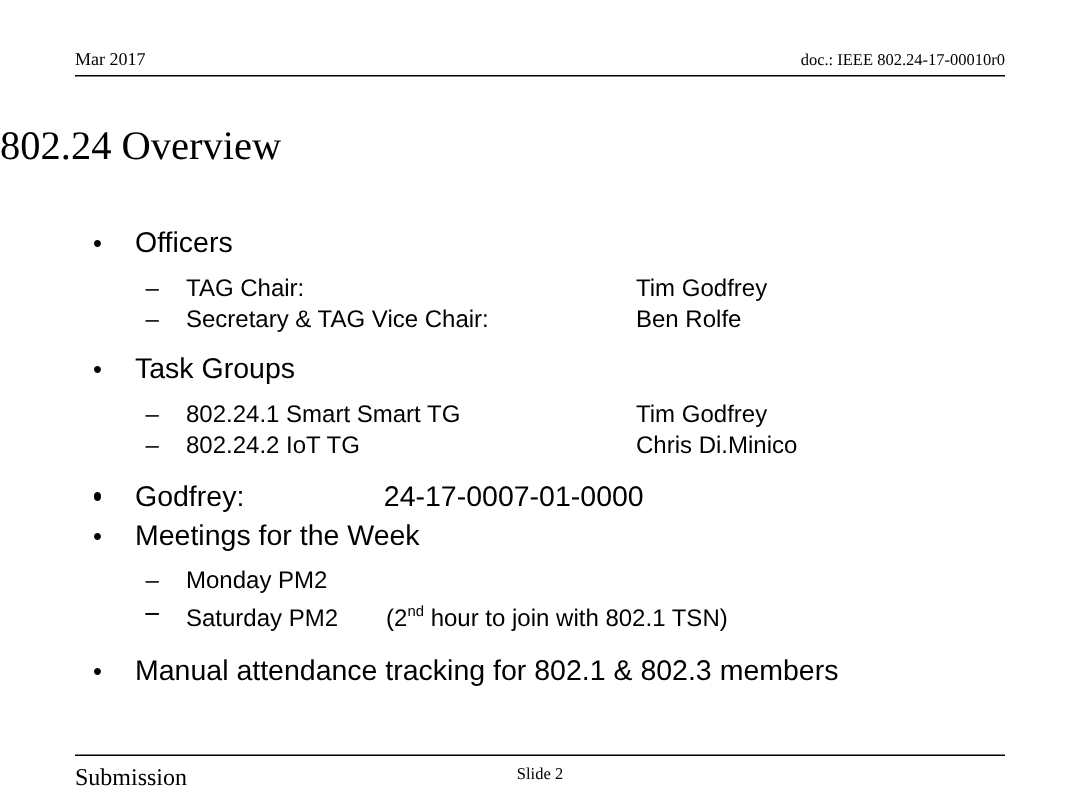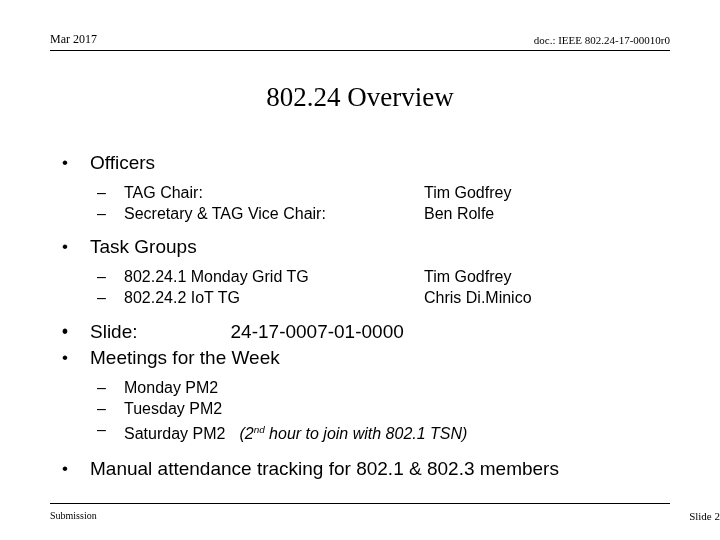--- a/index.html
+++ b/index.html
@@ -54,21 +54,20 @@
     height: 0;
     border-top: 1px solid #000;
   }
 
   
   .title {
     position: absolute;
     left: 0;
     top: 82px;
     width: 720px;
-    text-align: center;
     font-family: "Liberation Serif", serif;
     font-size: 27px;
     color: #000;
   }
 
   
   .body {
     position: absolute;
     left: 52px;
     top: 150px;
@@ -115,47 +114,46 @@
 
   .agenda-val {
     display: inline-block;
     margin-left: 93px;
   }
   sup {
     font-size: 0.62em;
     vertical-align: super;
   }
   .paren {
-    margin-left: 14px;
-    font-style: italic;
+    margin-left: 32px;
   }
 
   
   .footer-rule {
     position: absolute;
     left: 50px;
     top: 503px;
     width: 620px;
     height: 0;
     border-top: 1px solid #000;
   }
   .footer-left {
     position: absolute;
     left: 50px;
     top: 510px;
     font-family: "Liberation Serif", serif;
-    font-size: 10px;
+    font-size: 16px;
     color: #000;
   }
   .footer-center {
     position: absolute;
     left: 0;
     top: 510px;
     width: 720px;
-    text-align: right;
+    text-align: center;
     font-family: "Liberation Serif", serif;
     font-size: 11px;
     color: #000;
   }
 </style>
 </head>
 <body>
 
 <div class="slide">
 
@@ -189,53 +187,52 @@
     <div class="gap-md"></div>
 
     <div class="l1">
       <span class="bullet">•</span>
       <span>Task Groups</span>
     </div>
     <div class="gap-sm"></div>
 
     <div class="l2">
       <span class="dash">–</span>
-      <span>802.24.1 Monday Grid TG</span>
+      <span>802.24.1 Smart Smart TG</span>
       <span class="rightcol">Tim Godfrey</span>
     </div>
     <div class="l2">
       <span class="dash">–</span>
       <span>802.24.2 IoT TG</span>
       <span class="rightcol">Chris Di.Minico</span>
     </div>
 
     <div class="gap-md"></div>
 
     <div class="l1">
       <span class="bullet">•</span>
     </div>
 
     <div class="l1">
       <span class="bullet">•</span>
-      <span>Slide:</span><span class="agenda-val">24-17-0007-01-0000</span>
+      <span>Godfrey:</span><span class="agenda-val">24-17-0007-01-0000</span>
     </div>
 
     <div class="l1">
       <span class="bullet">•</span>
       <span>Meetings for the Week</span>
     </div>
     <div class="gap-sm"></div>
 
     <div class="l2">
       <span class="dash">–</span>
       <span>Monday PM2</span>
     </div>
     <div class="l2">
       <span class="dash">–</span>
-      <span>Tuesday PM2</span>
     </div>
     <div class="l2">
       <span class="dash">–</span>
       <span>Saturday PM2</span><span class="paren"><span>(2</span><sup>nd</sup><span> hour to join with 802.1 TSN)</span></span>
     </div>
 
     <div class="gap-lg"></div>
 
     <div class="l1">
       <span class="bullet">•</span>

